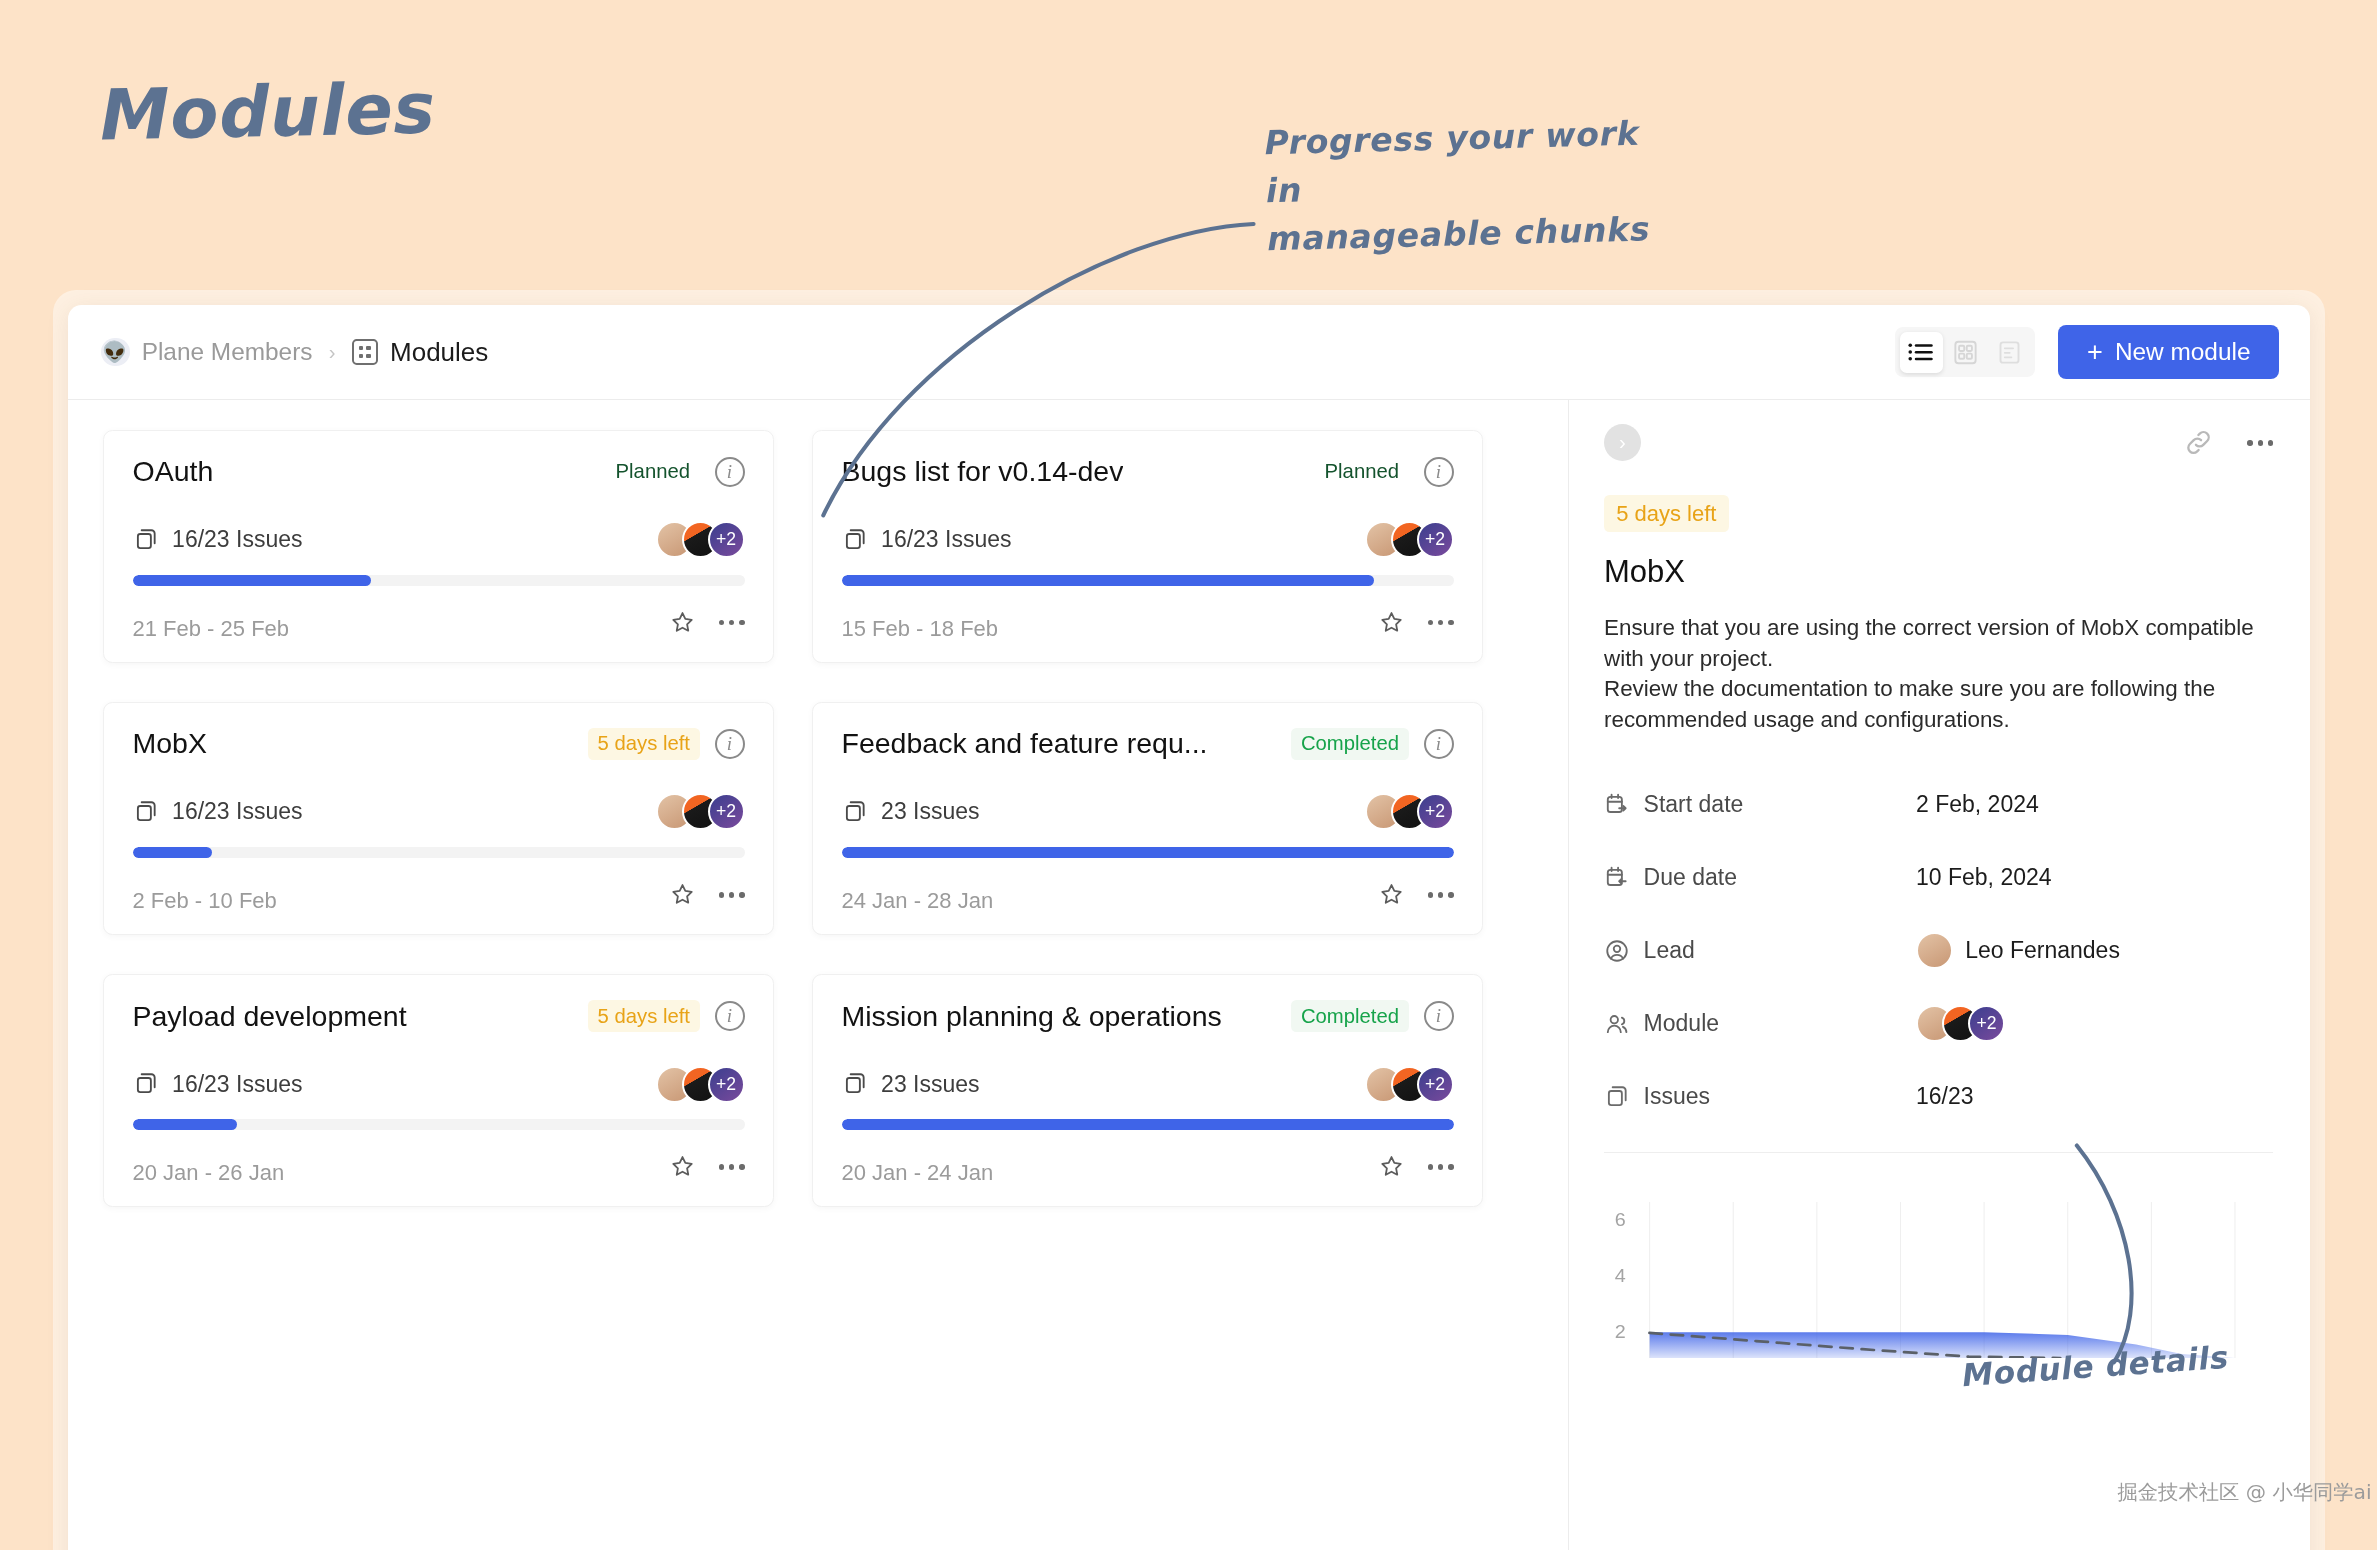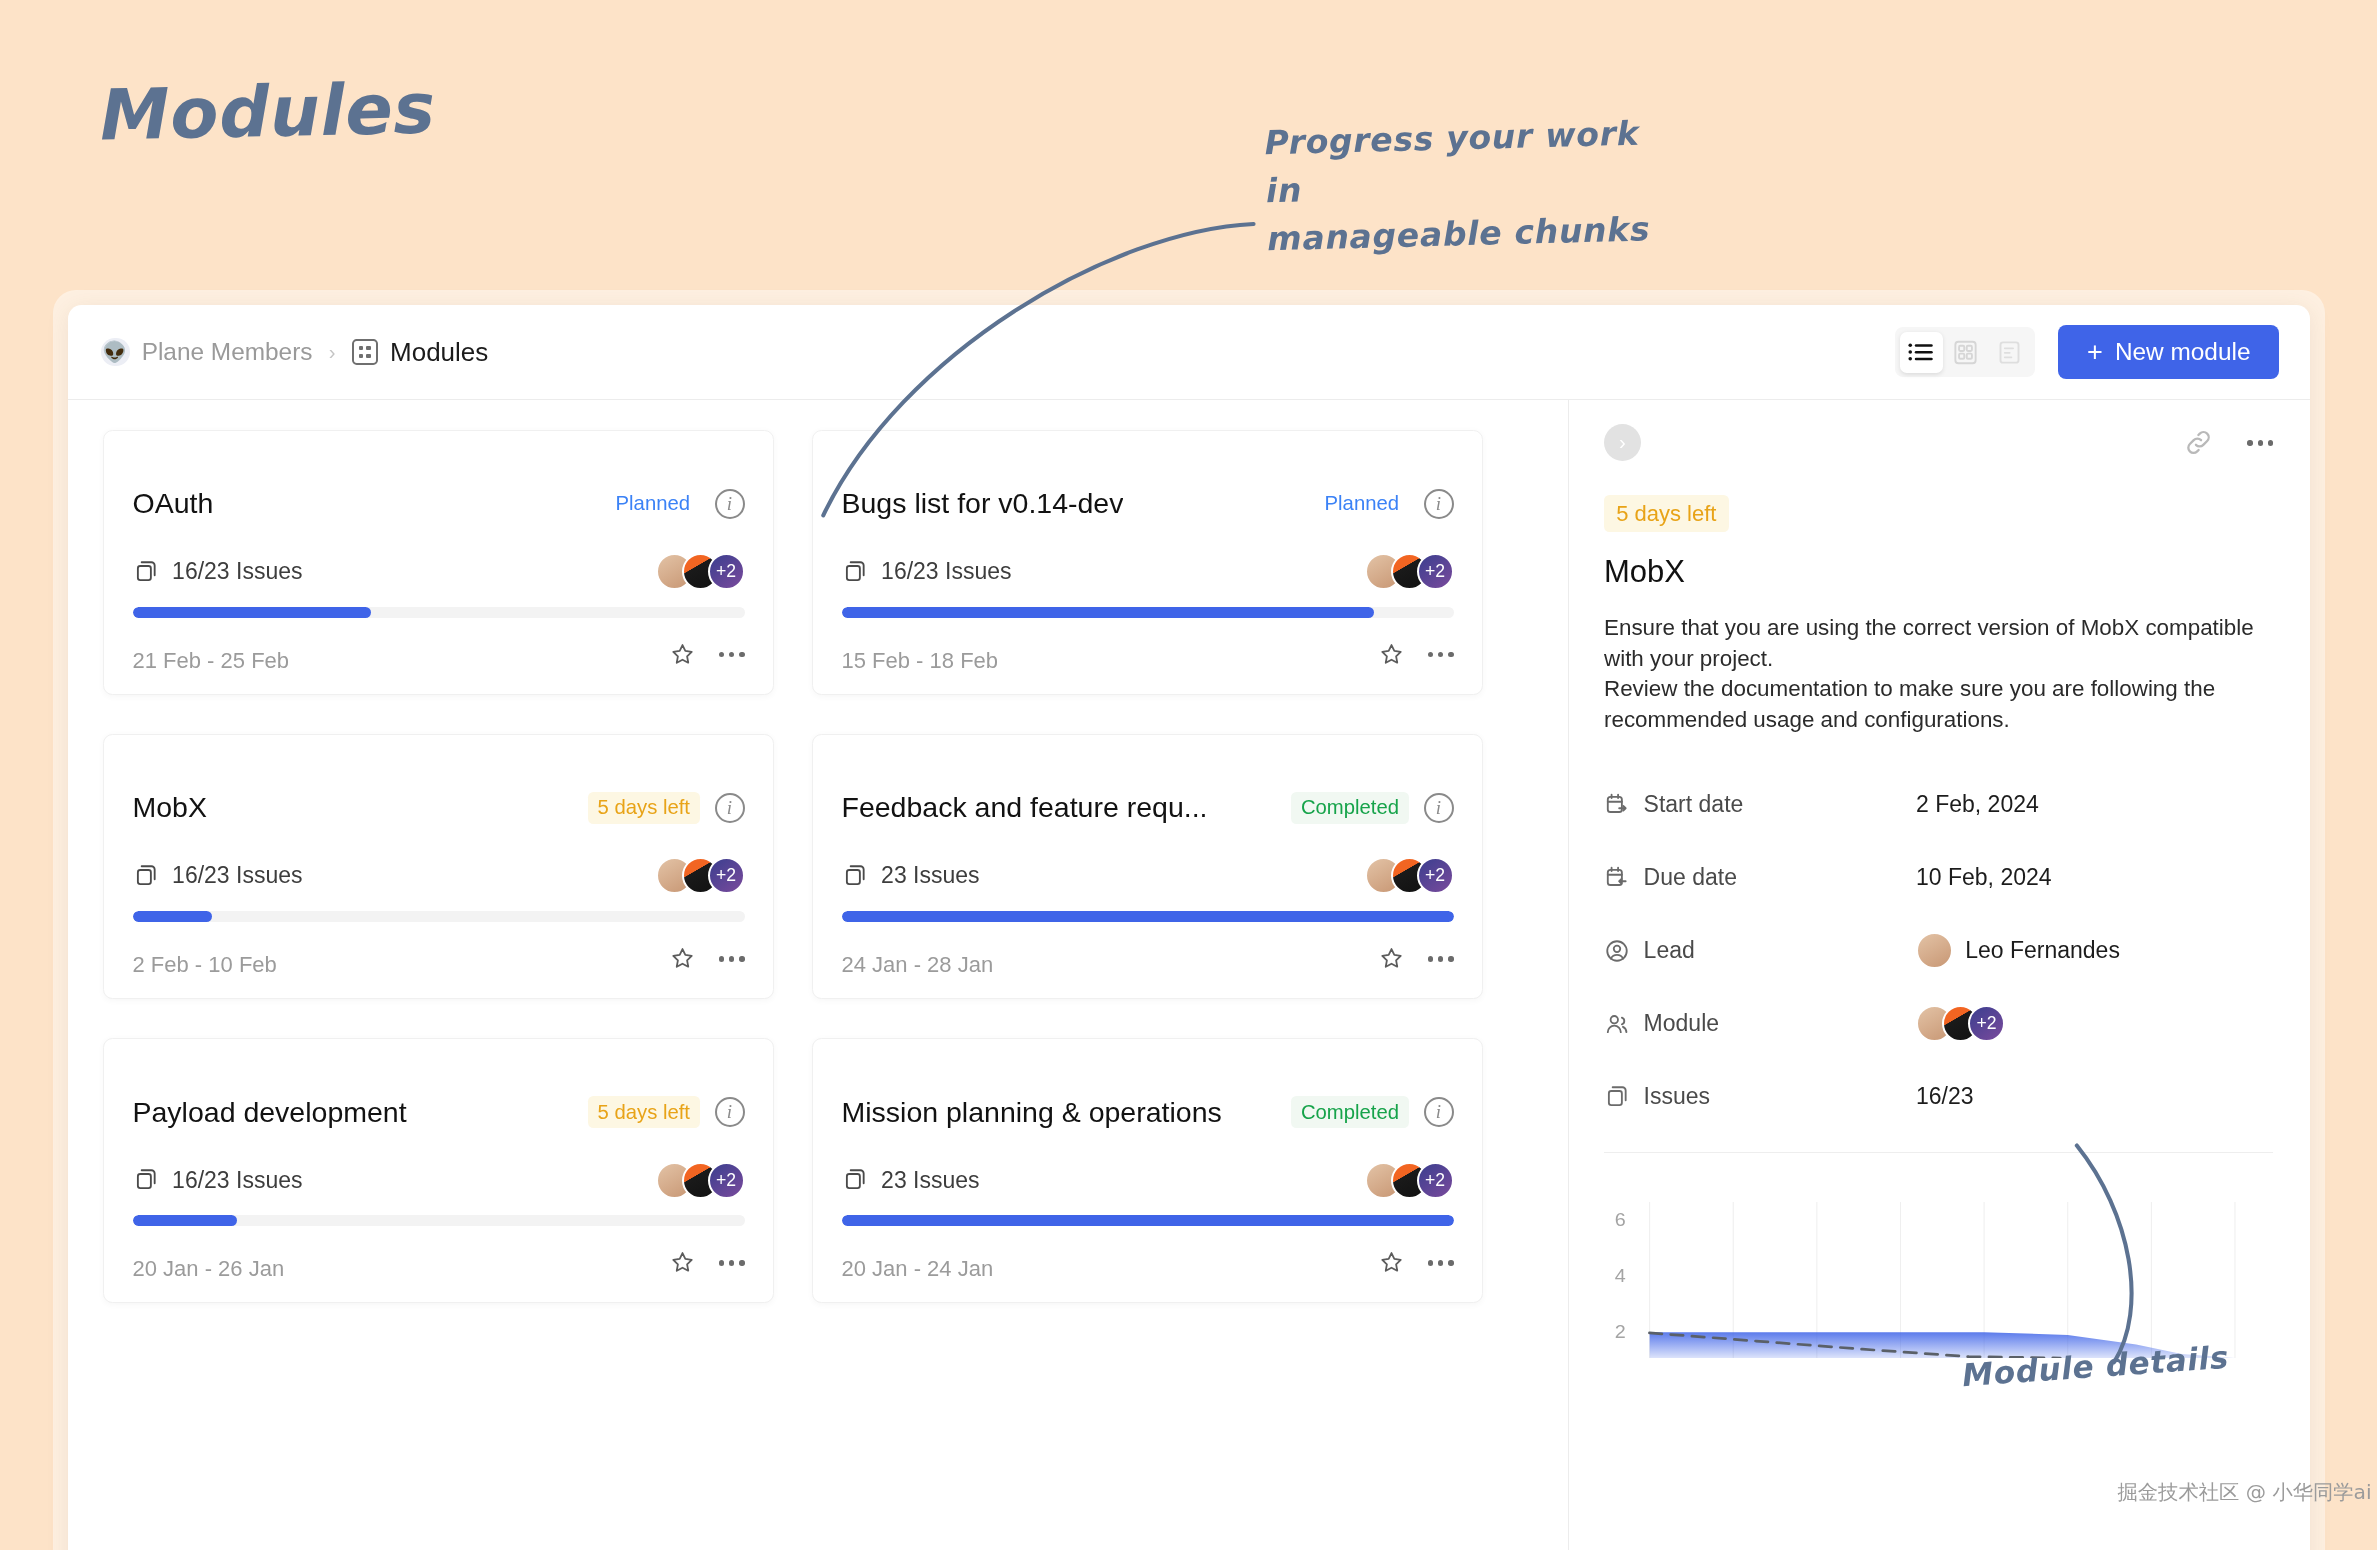--- a/index.html
+++ b/index.html
@@ -191,40 +191,39 @@
     border-radius: 9.5px;
     padding: 24.4px 28.5px 20.3px 28.5px;
     box-shadow: 0 1.4px 6.8px rgba(0,0,0,0.035);
   }
 
   .card-head {
     display: flex;
     align-items: center;
     justify-content: space-between;
     gap: 9.5px;
-    margin-top: 32px;
   }
 
   .card-title {
     font-size: 28.5px;
     color: #121212;
     white-space: nowrap;
     overflow: hidden;
     text-overflow: ellipsis;
   }
 
   .card-head-right { display: flex; align-items: center; gap: 15px; flex: none; }
 
   .badge {
     font-size: 20.3px;
     padding: 4.1px 9.5px;
     border-radius: 5.4px;
     white-space: nowrap;
   }
-  .badge.planned   { color: #3b82f6; background: transparent; }
+  .badge.planned   { color: #14532d; background: transparent; }
   .badge.completed { color: #16a34a; background: #f1f8f2; }
   .badge.days      { color: #e8a317; background: #fdf7e3; }
 
   .info-icon {
     width: 30px; height: 30px;
     border: 2px solid #8a8a8a;
     border-radius: 50%;
     display: flex; align-items: center; justify-content: center;
     font-size: 19px; color: #8a8a8a;
     font-family: "Liberation Serif", serif;

